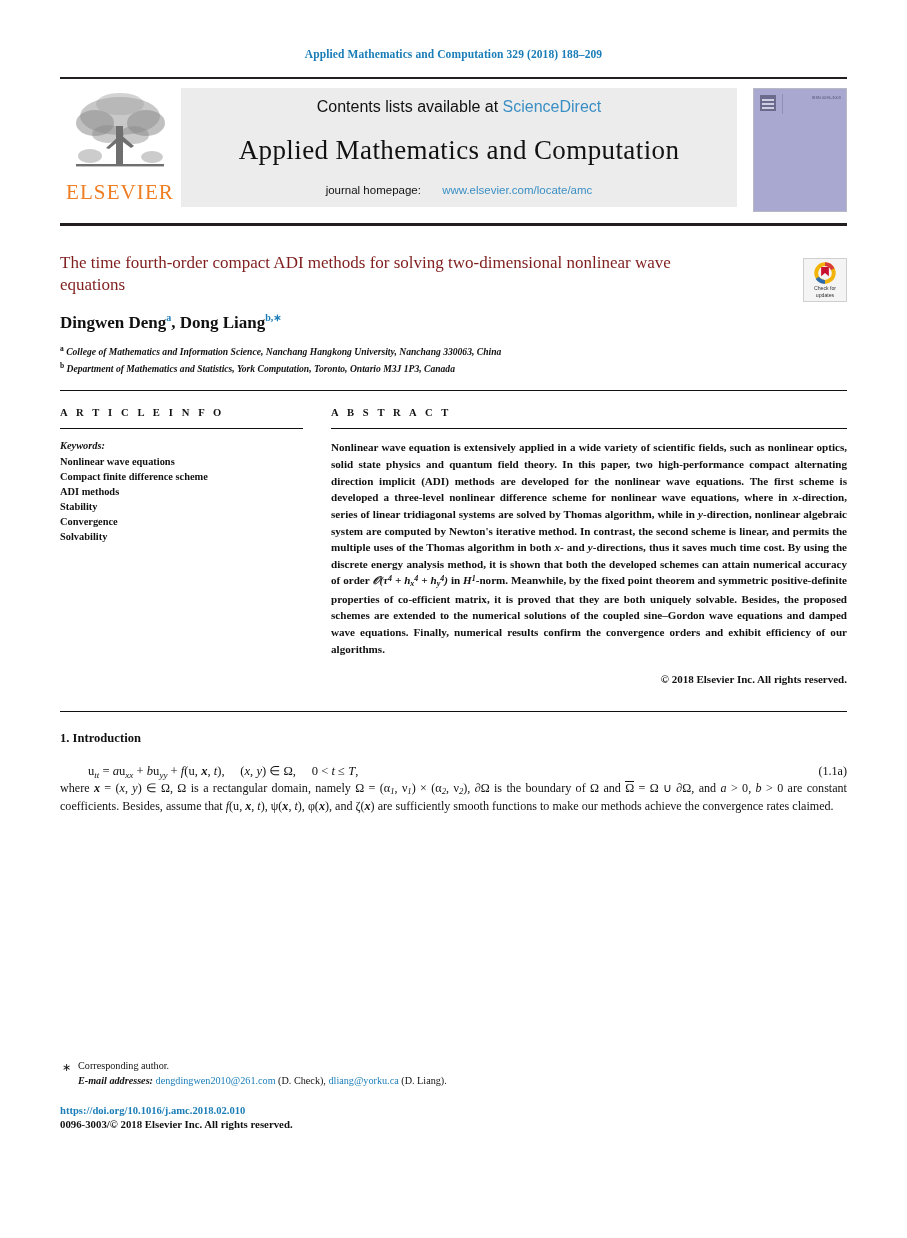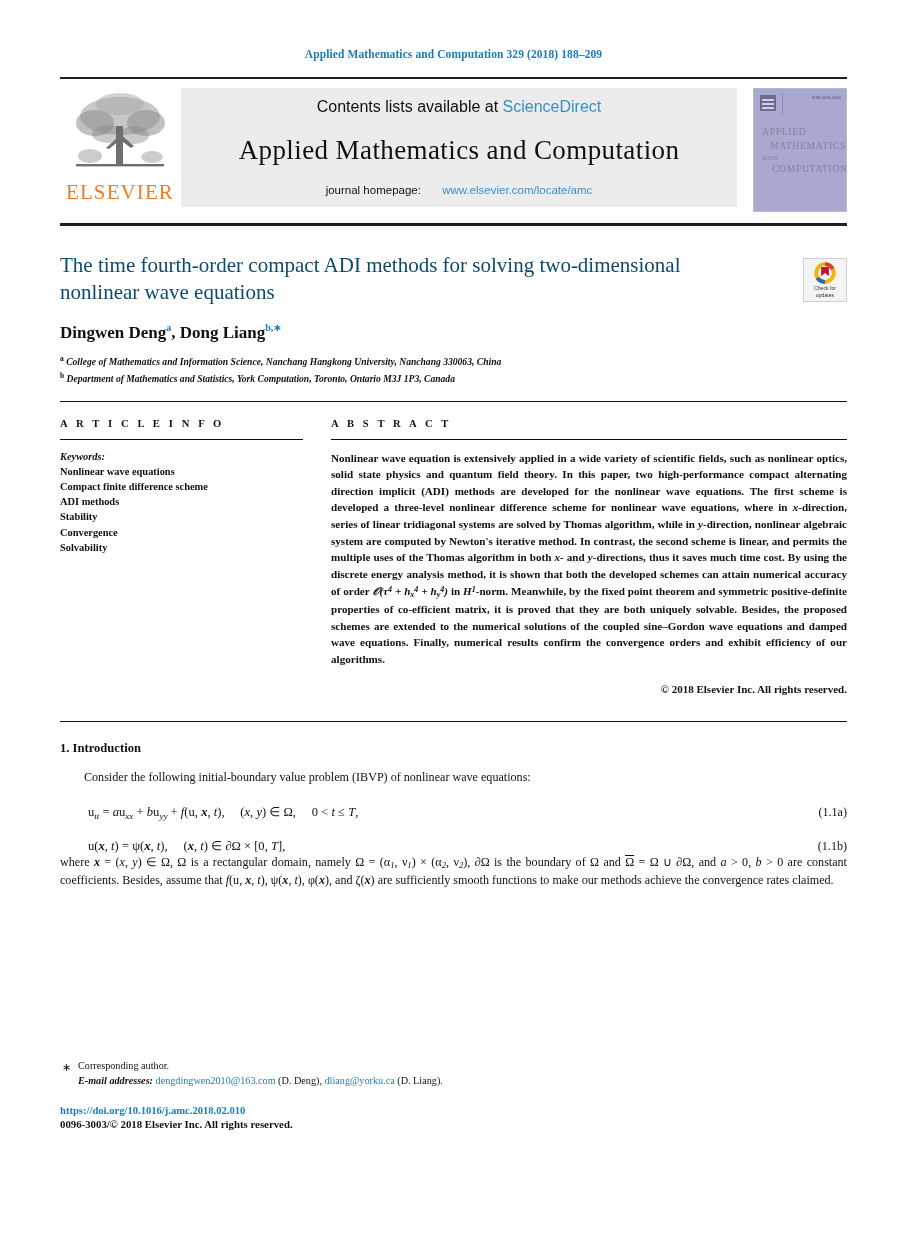--- a/index.html
+++ b/index.html
@@ -127,25 +127,25 @@
 
   .mast-rule {
     margin: 11px 60px 0 60px;
     border-top: 3px solid #231f20;
   }
 
   
   .titleblock { margin: 26px 60px 0 60px; position: relative; }
   h1.paper-title {
     font-family: "Liberation Serif", serif;
-    font-size: 21px;
+    font-size: 17px;
     font-weight: normal;
     line-height: 1.28;
     margin: 0;
-    color: #0c4a6e;
+    color: #7f1d1d;
     max-width: 660px;
   }
   .authors {
     margin-top: 16px;
     font-family: "Liberation Serif", serif;
     font-size: 17px;
     font-weight: bold;
     color: #111;
   }
   .authors sup { font-size: 10px; color: #1a7db8; font-weight: bold; }
@@ -330,26 +330,20 @@
     <div class="cover-thumb">
       <div class="cover-top">
         <div class="cover-mark">
             <i style="top:4px"></i>
             <i style="top:8px"></i>
             <i style="top:12px"></i>
           </div>
         <div class="cover-rule"></div>
         <div class="cover-issue">ISSN 0096-3003</div>
       </div>
-      <div class="cover-title">
-        <div class="l1">APPLIED</div>
-        <div class="l2">MATHEMATICS</div>
-        <div class="l3">AND</div>
-        <div class="l4">COMPUTATION</div>
-      </div>
     </div>
   </div>
 
   <div class="mast-rule"></div>
 
   <div class="titleblock">
     <h1 class="paper-title">The time fourth-order compact ADI methods for solving two-dimensional nonlinear wave equations</h1>
 
     <div class="authors">
       <span>Dingwen Deng</span><sup>a</sup>, <span>Dong Liang</span><sup><span>b,</span><span>∗</span></sup>
@@ -398,50 +392,43 @@
       <div class="abs-body"><span>Nonlinear wave equation is extensively applied in a wide variety of scientific fields, such as nonlinear optics, solid state physics and quantum field theory. In this paper, two high-performance compact alternating direction implicit (ADI) methods are developed for the nonlinear wave equations. The first scheme is developed a three-level nonlinear difference scheme for nonlinear wave equations, where in </span><span class="mathit">x</span><span>-direction, series of linear tridiagonal systems are solved by Thomas algorithm, while in </span><span class="mathit">y</span><span>-direction, nonlinear algebraic system are computed by Newton's iterative method. In contrast, the second scheme is linear, and permits the multiple uses of the Thomas algorithm in both </span><span class="mathit">x</span><span>- and </span><span class="mathit">y</span><span>-directions, thus it saves much time cost. By using the discrete energy analysis method, it is shown that both the developed schemes can attain numerical accuracy of order </span><span class="mathit">𝒪(τ<span class="sup">4</span> + h<span class="sub">x</span><span class="sup">4</span> + h<span class="sub">y</span><span class="sup">4</span>)</span><span> in </span><span class="mathit">H<span class="sup">1</span></span><span>-norm. Meanwhile, by the fixed point theorem and symmetric positive-definite properties of co-efficient matrix, it is proved that they are both uniquely solvable. Besides, the proposed schemes are extended to the numerical solutions of the coupled sine–Gordon wave equations and damped wave equations. Finally, numerical results confirm the convergence orders and exhibit efficiency of our algorithms.</span></div>
       <div class="copyright">© 2018 Elsevier Inc. All rights reserved.</div>
     </div>
   </div>
 
   <div class="big-rule"></div>
 
   <div class="body-wrap">
     <h2 class="sec-title">1. Introduction</h2>
 
-    <p class="para indent">Consider the following initial-boundary value problem (IBVP) of nonlinear wave equations:</p>
 
     <div class="eq-row">
       <div class="eq-body">
         u<span class="sub mi">tt</span> = <span class="mi">a</span>u<span class="sub mi">xx</span> + <span class="mi">b</span>u<span class="sub mi">yy</span> + <span class="mi">f</span>(u, <span class="mb mi">x</span>, <span class="mi">t</span>), &nbsp;&nbsp;&nbsp;&nbsp;(<span class="mi">x</span>, <span class="mi">y</span>) ∈ Ω, &nbsp;&nbsp;&nbsp;&nbsp;0 &lt; <span class="mi">t</span> ≤ <span class="mi">T</span>,
       </div>
       <div class="eq-num">(1.1a)</div>
     </div>
 
-    <div class="eq-row">
-      <div class="eq-body">
-        u(<span class="mb mi">x</span>, <span class="mi">t</span>) = ψ(<span class="mb mi">x</span>, <span class="mi">t</span>), &nbsp;&nbsp;&nbsp;&nbsp;(<span class="mb mi">x</span>, <span class="mi">t</span>) ∈ ∂Ω × [0, <span class="mi">T</span>],
-      </div>
-      <div class="eq-num">(1.1b)</div>
-    </div>
 
 
     <p class="para after-eq">where <span class="mb mi">x</span> = (<span class="mi">x</span>, <span class="mi">y</span>) ∈ Ω, Ω is a rectangular domain, namely Ω = (α<span class="sub mi">1</span>, ν<span class="sub mi">1</span>) × (α<span class="sub mi">2</span>, ν<span class="sub mi">2</span>), ∂Ω is the boundary of Ω and <span class="ovl">Ω</span> = Ω ∪ ∂Ω, and <span class="mi">a</span> &gt; 0, <span class="mi">b</span> &gt; 0 are constant coefficients. Besides, assume that <span class="mi">f</span>(u, <span class="mb mi">x</span>, <span class="mi">t</span>), ψ(<span class="mb mi">x</span>, <span class="mi">t</span>), φ(<span class="mb mi">x</span>), and ζ(<span class="mb mi">x</span>) are sufficiently smooth functions to make our methods achieve the convergence rates claimed.</p>
   </div>
 
   <div class="foot-wrap">
 
     <div class="foot-line">
       <span class="star">∗</span>
       <span>Corresponding author.</span>
     </div>
     <div class="foot-line">
       <span class="foot-em">E-mail addresses:</span>
-      <span class="lnk">dengdingwen2010@163.com</span>
-      <span>(D. Deng),</span>
+      <span class="lnk">dengdingwen2010@261.com</span>
+      <span>(D. Check),</span>
       <span class="lnk">dliang@yorku.ca</span>
       <span>(D. Liang).</span>
     </div>
     <div class="doi-line">https://doi.org/10.1016/j.amc.2018.02.010</div>
     <div class="issn-line">0096-3003/© 2018 Elsevier Inc. All rights reserved.</div>
   </div>
 
 </div>
 
 </body></html>

